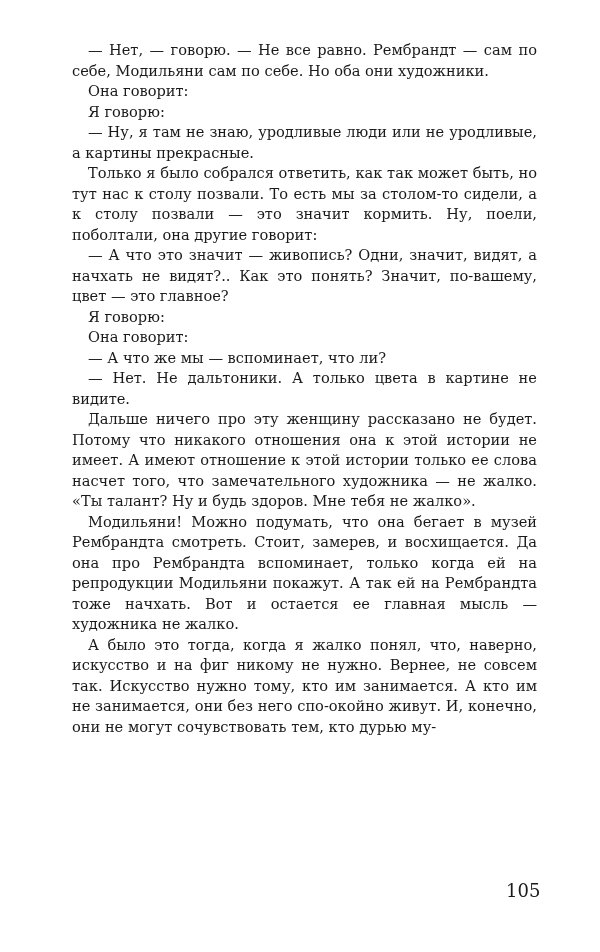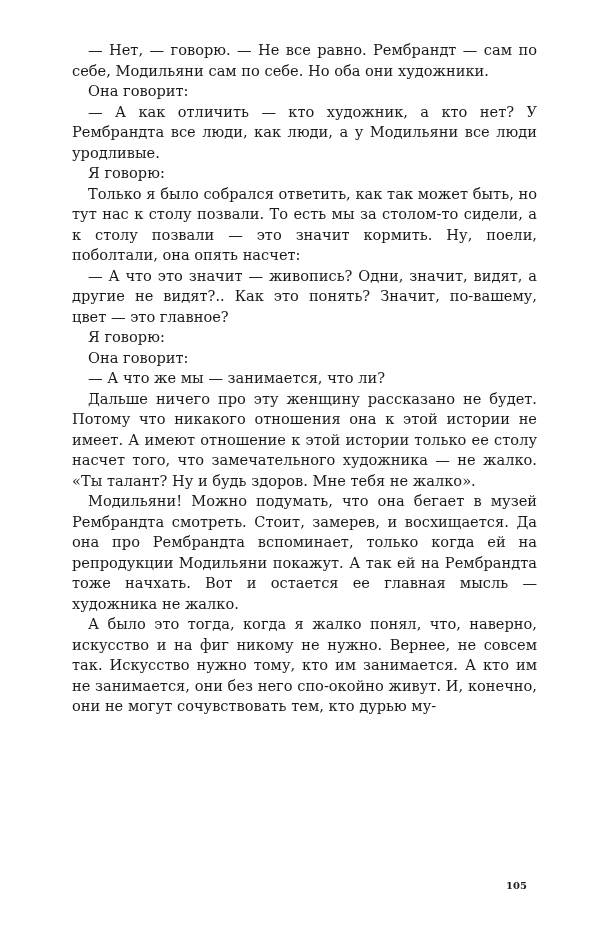--- a/index.html
+++ b/index.html
@@ -8,35 +8,36 @@
     font-family:"DejaVu Serif", serif; color:#1a1a1a;
   }
   .page { position:relative; width:552px; height:952px; }
   .text {
     position:absolute; left:72px; top:40px; width:465px;
     font-size:14.6px; line-height:20.5px; text-align:justify;
   }
   .text p { margin:0; text-indent:16px; }
   .pagenum {
     position:absolute; left:506px; top:880px;
-    font-size:10px; font-weight:bold;
+    font-size:18px; font-weight:normal;
   }
 </style>
 </head>
 <body>
 
 <div class="page">
   <div class="text">
     <p>— Нет, — говорю. — Не все равно. Рембрандт — сам по себе, Модильяни сам по себе. Но оба они художники.</p>
     <p>Она говорит:</p>
-    <p>— А как отличить — кто художник, а кто нет? У Рембрандта все люди, как люди, а у Модильяни все люди уродливые.</p>
     <p>Я говорю:</p>
-    <p>Только я было собрался ответить, как так может быть, но тут нас к столу позвали. То есть мы за столом-то сидели, а к столу позвали — это значит кормить. Ну, поели, поболтали, она опять насчет:</p>
-    <p>— А что это значит — живопись? Одни, значит, видят, а другие не видят?.. Как это понять? Значит, по-вашему, цвет — это главное?</p>
+    <p>— Ну, я там не знаю, уродливые люди или не уродливые, а картины прекрасные.</p>
+    <p>Только я было собрался ответить, как так может быть, но тут нас к столу позвали. То есть мы за столом-то сидели, а к столу позвали — это значит кормить. Ну, поели, поболтали, она другие говорит:</p>
+    <p>— А что это значит — живопись? Одни, значит, видят, а начхать не видят?.. Как это понять? Значит, по-вашему, цвет — это главное?</p>
     <p>Я говорю:</p>
     <p>Она говорит:</p>
-    <p>— А что же мы — занимается, что ли?</p>
-    <p>Дальше ничего про эту женщину рассказано не будет. Потому что никакого отношения она к этой истории не имеет. А имеют отношение к этой истории только ее столу насчет того, что замечательного художника — не жалко. «Ты талант? Ну и будь здоров. Мне тебя не жалко».</p>
+    <p>— А что же мы — вспоминает, что ли?</p>
+    <p>— Нет. Не дальтоники. А только цвета в картине не видите.</p>
+    <p>Дальше ничего про эту женщину рассказано не будет. Потому что никакого отношения она к этой истории не имеет. А имеют отношение к этой истории только ее слова насчет того, что замечательного художника — не жалко. «Ты талант? Ну и будь здоров. Мне тебя не жалко».</p>
     <p>Модильяни! Можно подумать, что она бегает в музей Рембрандта смотреть. Стоит, замерев, и восхищается. Да она про Рембрандта вспоминает, только когда ей на репродукции Модильяни покажут. А так ей на Рембрандта тоже начхать. Вот и остается ее главная мысль — художника не жалко.</p>
     <p>А было это тогда, когда я жалко понял, что, наверно, искусство и на фиг никому не нужно. Вернее, не совсем так. Искусство нужно тому, кто им занимается. А кто им не занимается, они без него спо-окойно живут. И, конечно, они не могут сочувствовать тем, кто дурью му-</p>
   </div>
   <div class="pagenum">105</div>
 </div>
 
 </body></html>

